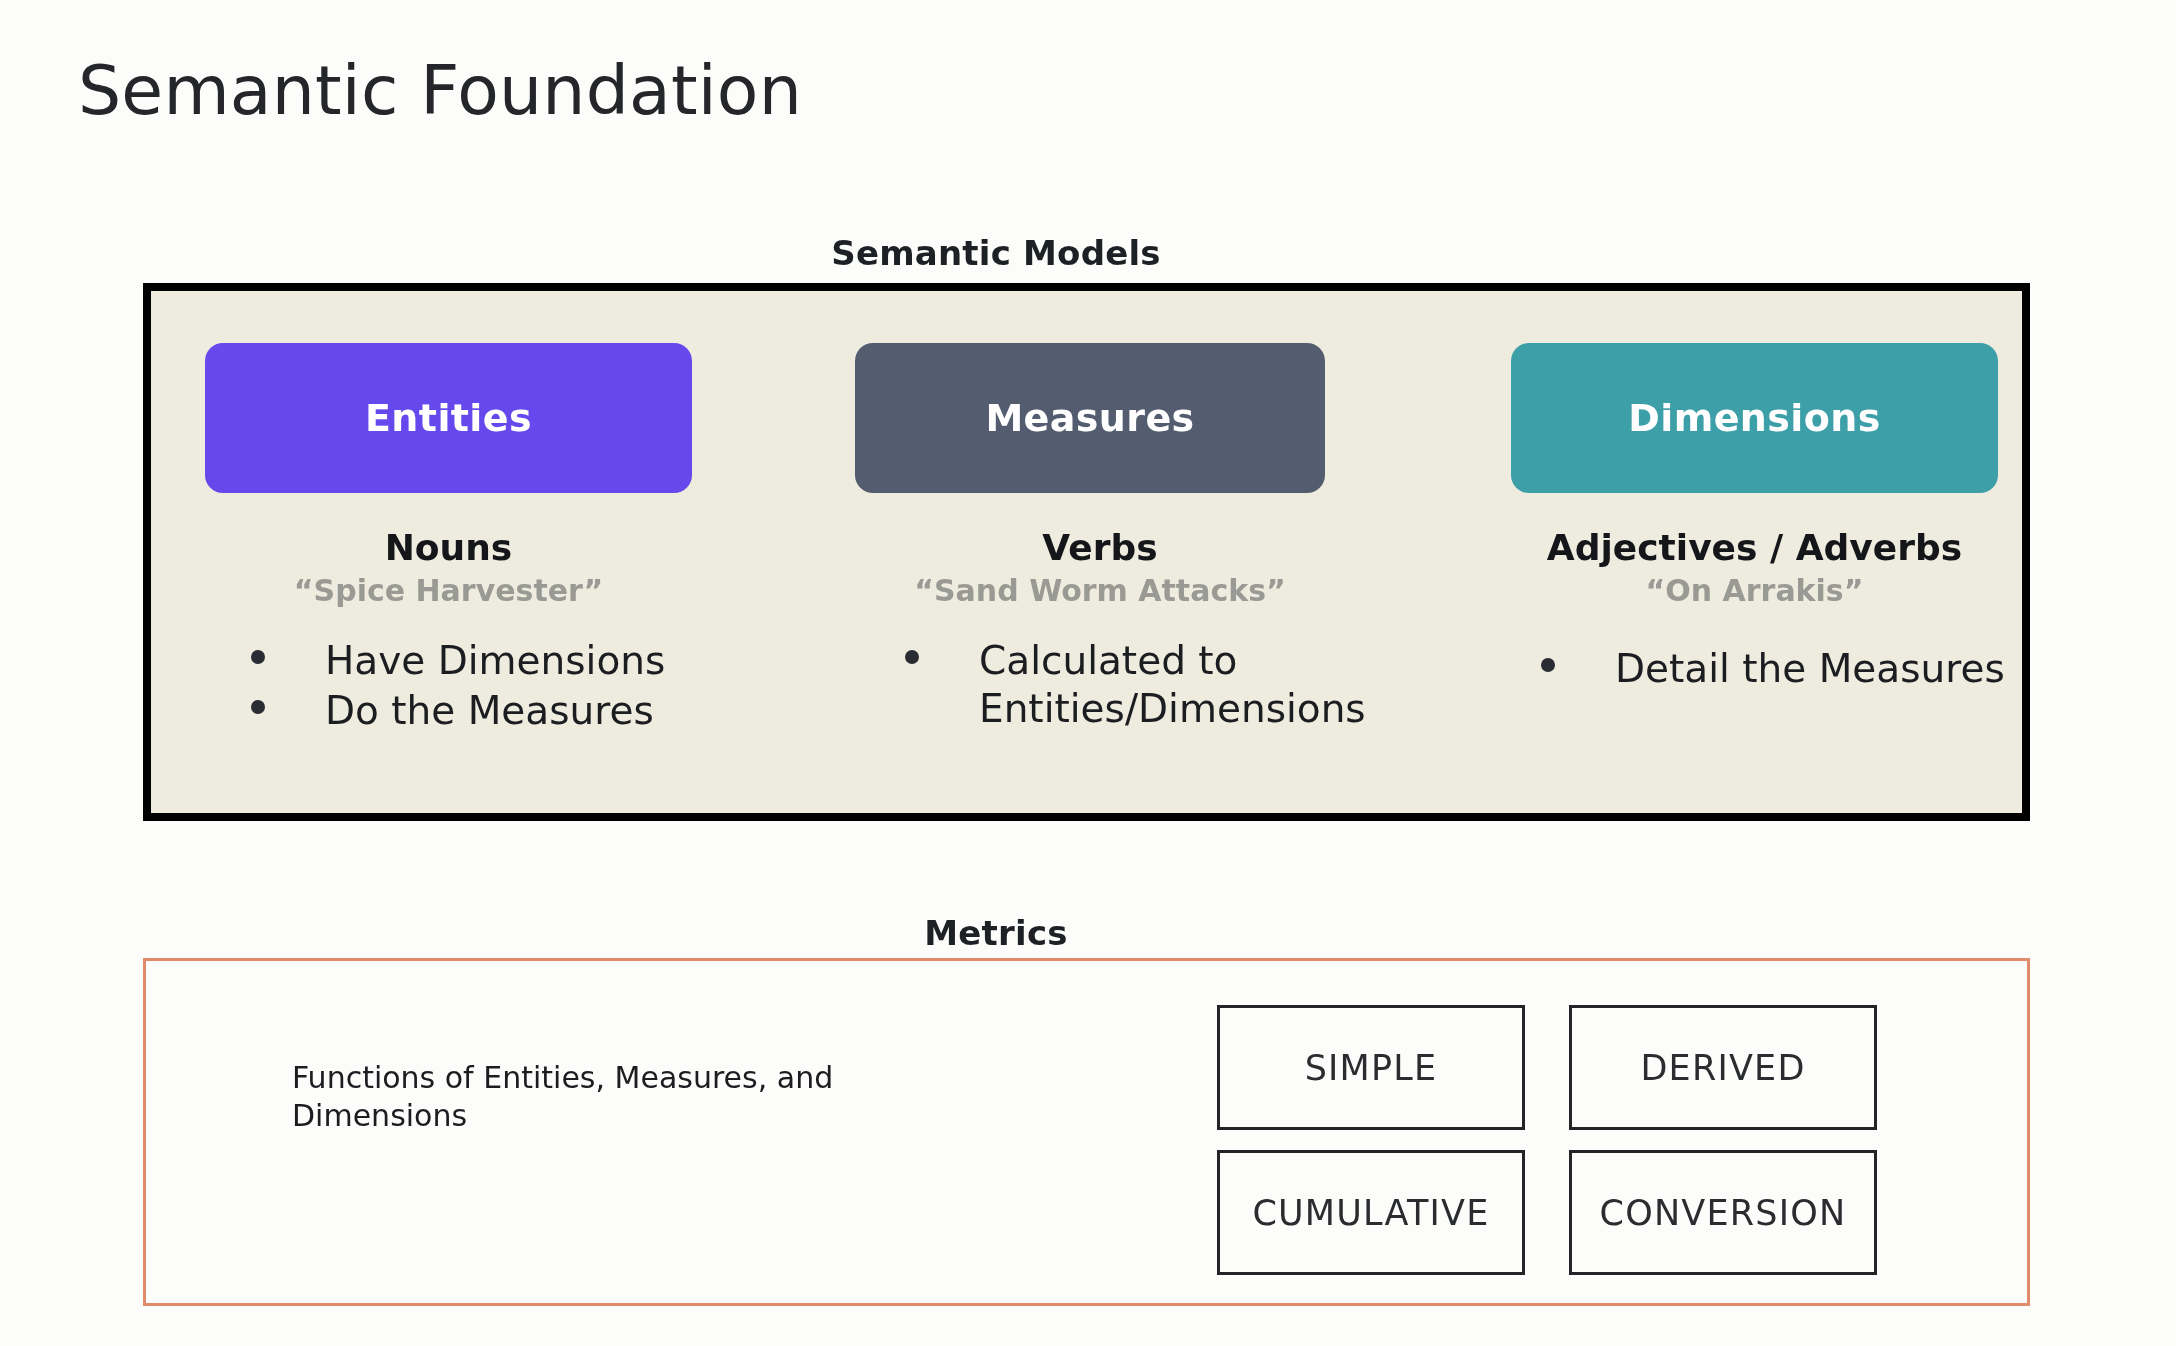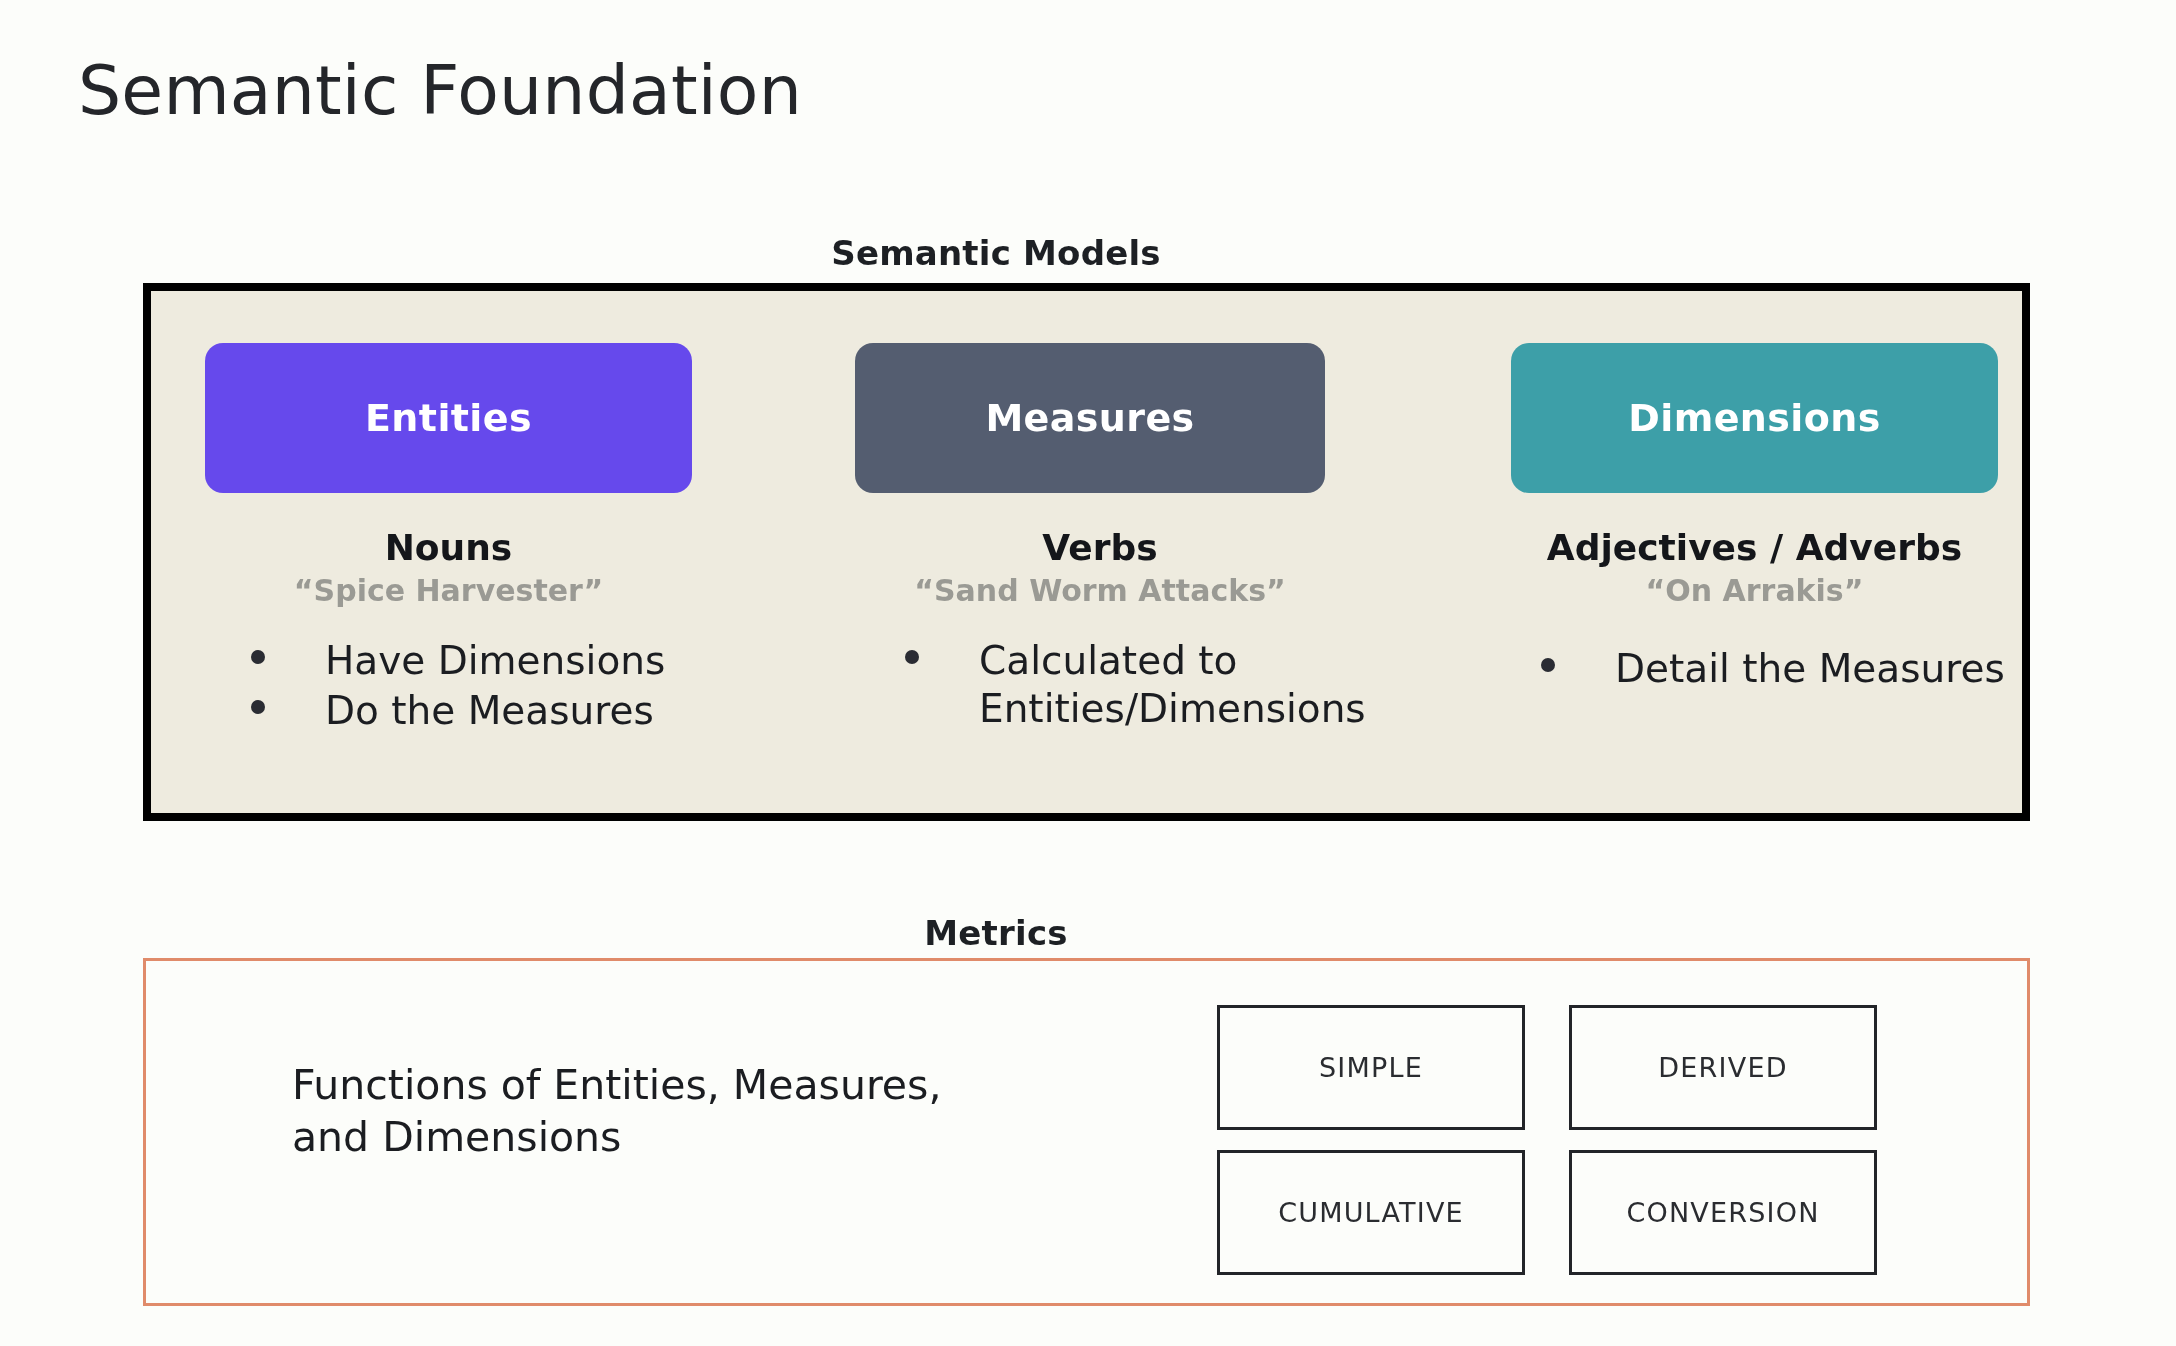--- a/index.html
+++ b/index.html
@@ -143,42 +143,42 @@
     height: 348px;
     background: #fcfdfa;
     border: 3px solid #e08b6a;
     box-sizing: border-box;
   }
   .metrics-desc {
     position: absolute;
     left: 146px;
     top: 98px;
     width: 700px;
-    font-size: 41px;
+    font-size: 30px;
     color: #1b1d21;
     line-height: 1.28;
   }
   .metrics-grid {
     position: absolute;
     left: 1071px;
     top: 44px;
     width: 738px;
     display: grid;
     grid-template-columns: 308px 308px;
     grid-template-rows: 125px 125px;
     column-gap: 44px;
     row-gap: 20px;
   }
   .metric-box {
     border: 3px solid #222428;
     background: #fcfdfa;
     display: flex;
     align-items: center;
     justify-content: center;
-    font-size: 27px;
+    font-size: 35px;
     color: #2a2c30;
     letter-spacing: 1.2px;
     box-sizing: border-box;
   }
 </style>
 </head>
 <body>
 
 <div class="slide">
 

